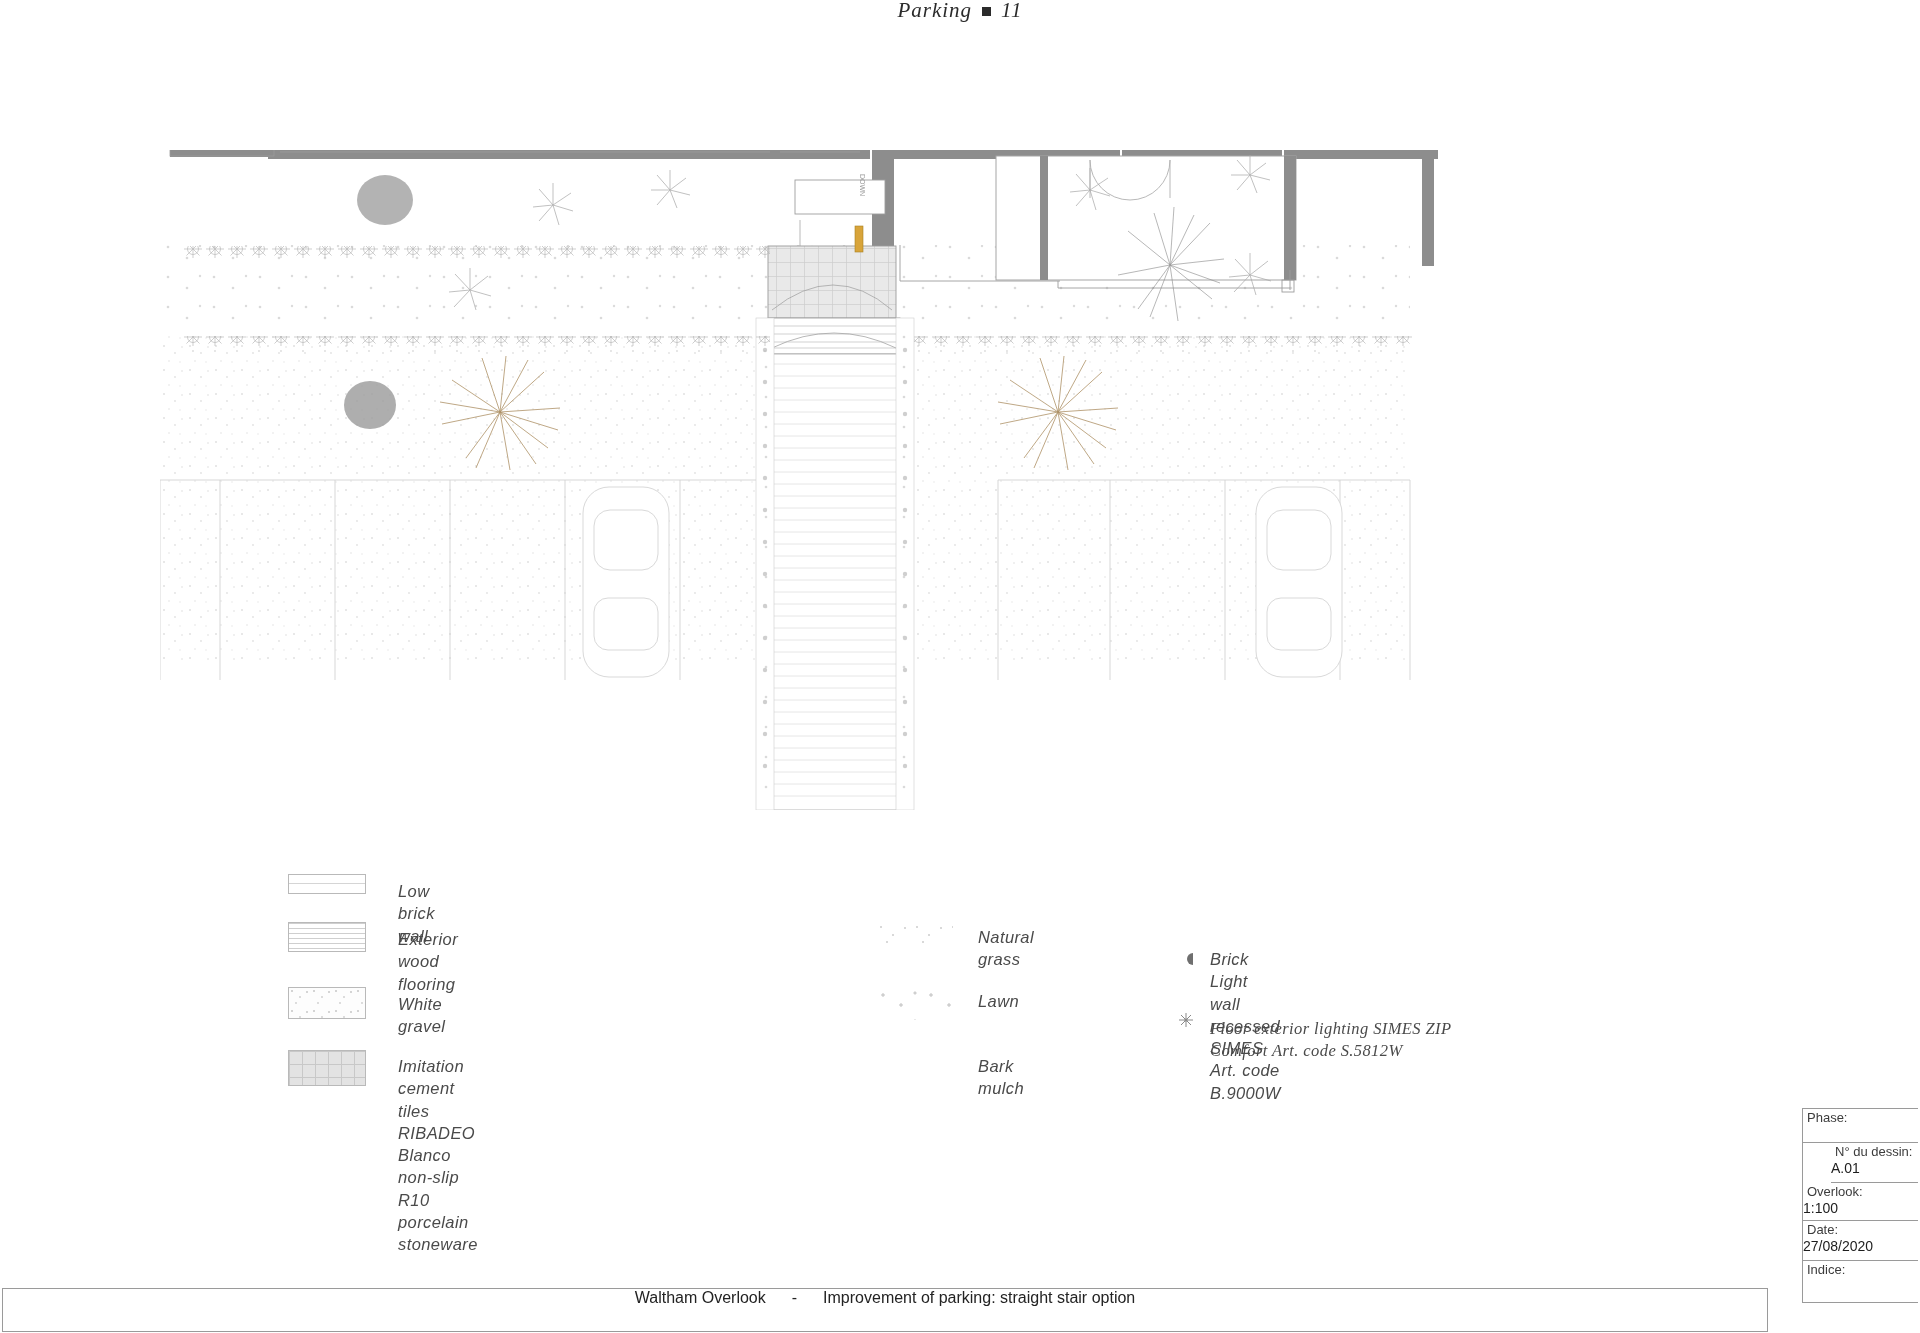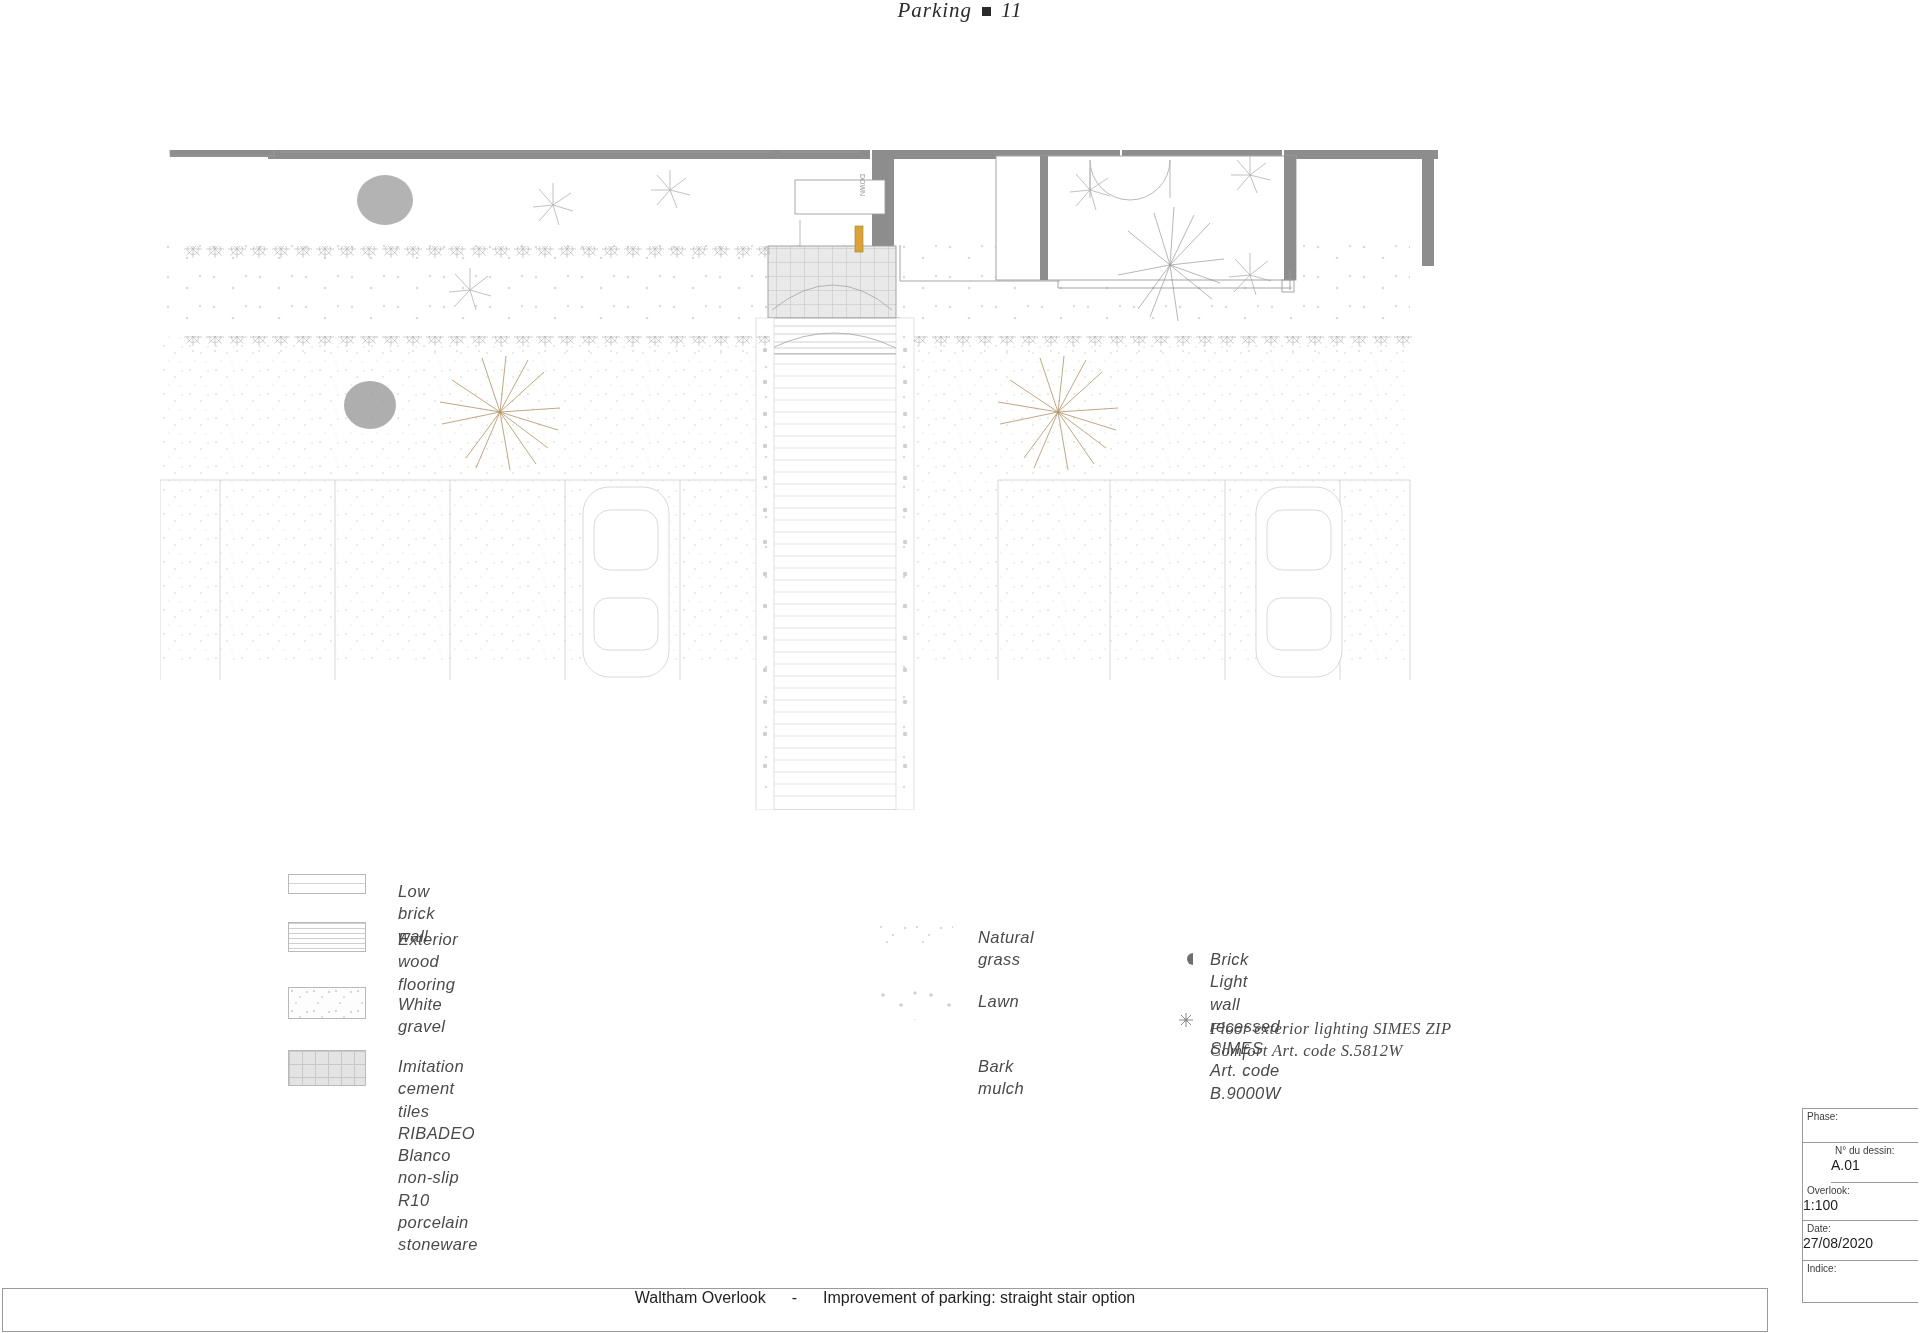--- a/index.html
+++ b/index.html
@@ -93,21 +93,21 @@
     background-size:48px 28px;
   }
 
   
   .titleblock{
     position:absolute;right:2px;top:1108px;width:116px;height:195px;
     border:0.8px solid #9a9a9a;border-right:none;box-sizing:border-box;
     background:#fff;
   }
   .tb-row{position:relative;border-bottom:0.8px solid #9a9a9a;box-sizing:border-box;}
-  .tb-key{font-size:10px;color:#3c3c3c;padding:2px 0 0 4px;display:block;line-height:1.15;}
+  .tb-key{font-size:13px;color:#3c3c3c;padding:2px 0 0 4px;display:block;line-height:1.15;}
   .tb-val{font-size:14px;color:#1d1d1d;text-align:left;padding:0 7px 2px 0;display:block;line-height:1.2;}
 
   
   .footer{
     position:absolute;left:2px;top:1288px;width:1766px;height:44px;
     border:0.8px solid #9a9a9a;box-sizing:border-box;background:#fff;
     display:flex;justify-content:center;
     font-size:16px;color:#232323;
   }
   .footer span{white-space:pre;}

